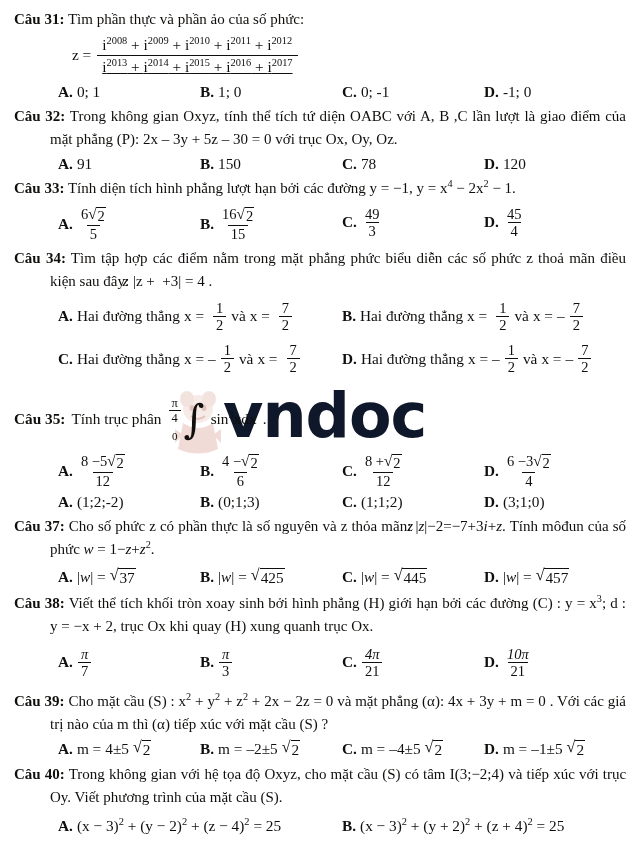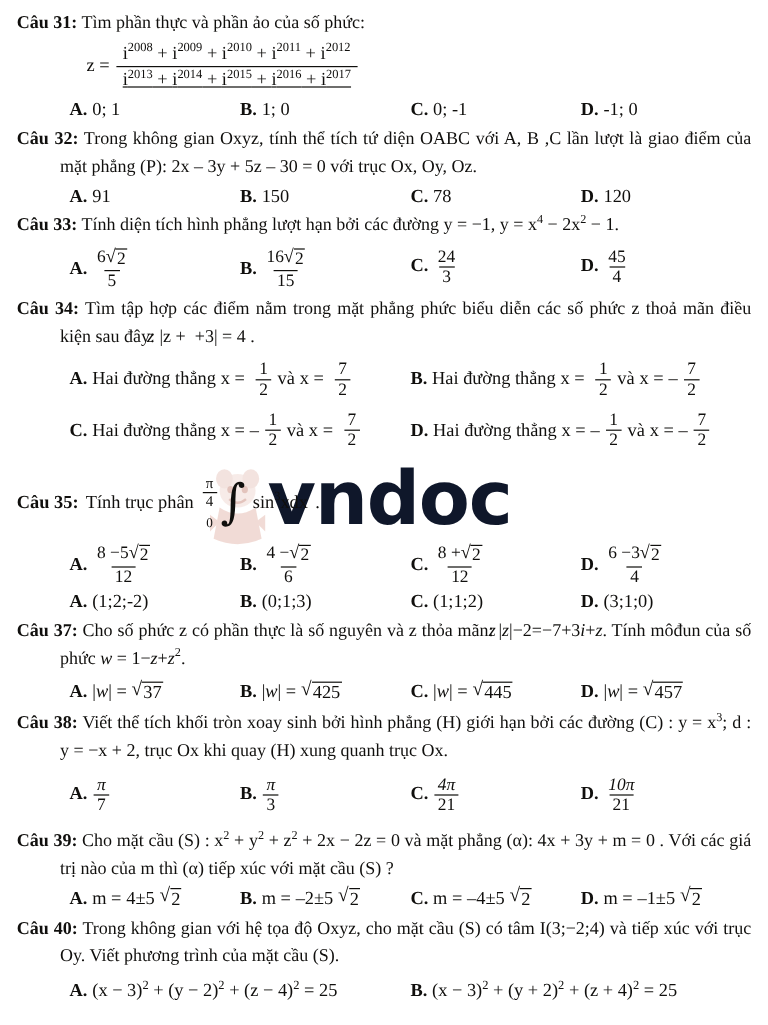--- a/index.html
+++ b/index.html
@@ -276,21 +276,21 @@
         <span class="num"><span>16</span><span class="sqrt">
               <span class="rad">√</span>
               <span class="body">2</span>
             </span></span>
         <span class="den">15</span>
       </span>
     </div>
     <div class="opt">
       <span class="key">C.</span>
       <span class="frac">
-        <span class="num">24</span>
+        <span class="num">49</span>
         <span class="den">3</span>
       </span>
     </div>
     <div class="opt">
       <span class="key">D.</span>
       <span class="frac">
         <span class="num">45</span>
         <span class="den">4</span>
       </span>
     </div>

